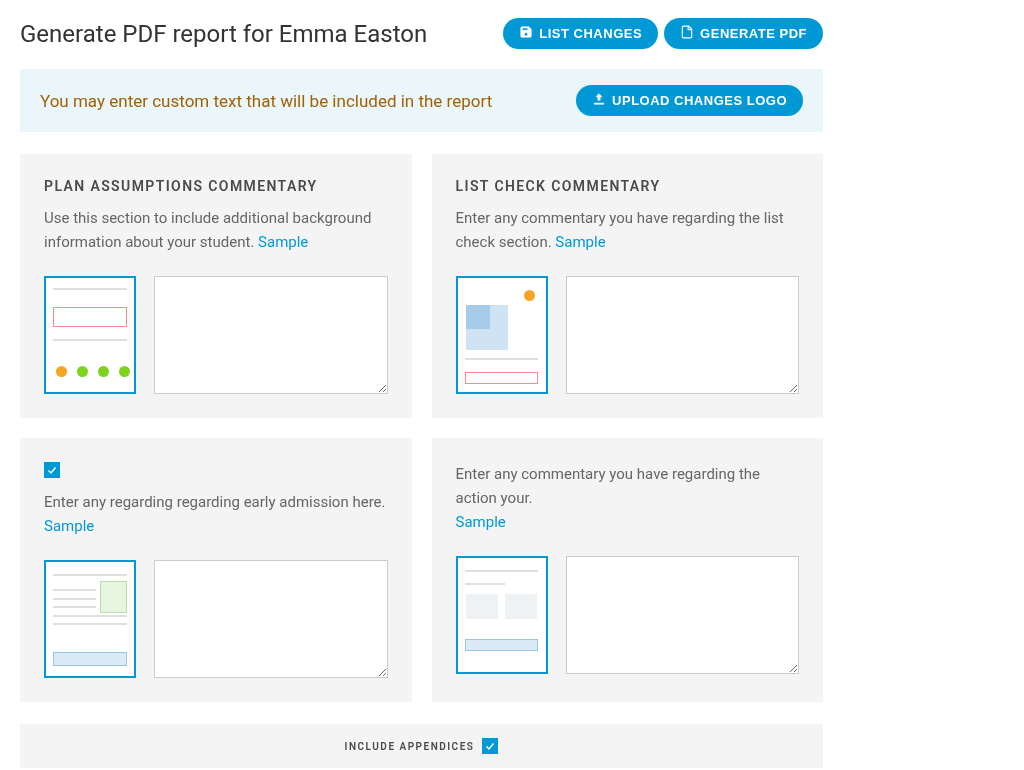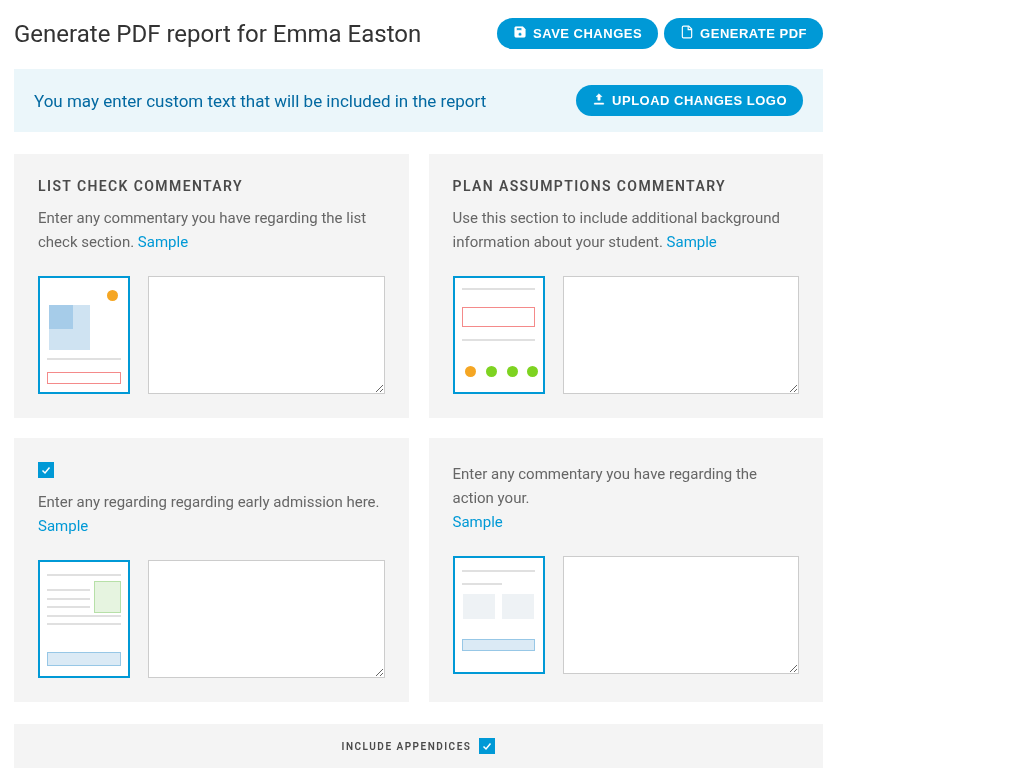--- a/index.html
+++ b/index.html
@@ -4,21 +4,21 @@
 <style>
   * { box-sizing: border-box; margin: 0; padding: 0; }
   body {
     font-family: -apple-system, BlinkMacSystemFont, "Segoe UI", Roboto, "Helvetica Neue", Arial, sans-serif;
     background: #ffffff;
     color: #333;
     font-size: 14px;
   }
   .page {
     width: 841px;
-    padding: 18px 18px 0 14px;
+    padding: 18px 18px 0 20px;
   }
   .header {
     display: flex;
     justify-content: space-between;
     align-items: center;
     margin-bottom: 20px;
   }
   .page-title {
     font-size: 24px;
     font-weight: 400;
@@ -48,21 +48,21 @@
   .btn-primary svg { fill: #fff; stroke: #fff; }
   .info-bar {
     display: flex;
     justify-content: space-between;
     align-items: center;
     background: #ebf6fa;
     padding: 16px 20px;
     margin-bottom: 22px;
   }
   .info-text {
-    color: #0369a1;
+    color: #a16207;
     font-size: 17px;
     font-weight: 400;
     text-align: center;
   }
   .grid {
     display: grid;
     grid-template-columns: 1fr 1fr;
     gap: 20px;
     margin-bottom: 22px;
   }
@@ -170,21 +170,21 @@
 
   <div class="header">
     <h1 class="page-title">Generate PDF report for Emma Easton</h1>
     <div class="header-buttons">
       <button class="btn btn-primary">
         <span>
           <svg width="14" height="14" viewBox="0 0 24 24">
               <path d="M17 3H5a2 2 0 0 0-2 2v14a2 2 0 0 0 2 2h14a2 2 0 0 0 2-2V7l-4-4zM12 19a3 3 0 1 1 0-6 3 3 0 0 1 0 6zM15 9H6V5h9v4z" fill="#fff"></path>
             </svg>
         </span>
-        <span>SAVE CHANGES</span>
+        <span>LIST CHANGES</span>
       </button>
       <button class="btn btn-primary">
         <span>
           <svg width="14" height="14" viewBox="0 0 24 24">
               <path d="M6 2h9l5 5v13a2 2 0 0 1-2 2H6a2 2 0 0 1-2-2V4a2 2 0 0 1 2-2z" fill="none" stroke="#fff" stroke-width="2"></path>
               <path d="M14 2v6h6" fill="none" stroke="#fff" stroke-width="2"></path>
             </svg>
         </span>
         <span>GENERATE PDF</span>
       </button>
@@ -197,59 +197,59 @@
       <span>
         <svg width="14" height="14" viewBox="0 0 24 24">
             <path d="M12 3l5 5h-3v6h-4V8H7l5-5zM4 19h16v2H4z" fill="#fff"></path>
           </svg>
       </span>
       <span>UPLOAD CHANGES LOGO</span>
     </button>
   </div>
 
   <div class="grid">
-
-    <div class="card">
-      <div class="card-title-row">
-        <div class="card-title">LIST CHECK COMMENTARY</div>
-      </div>
-      <p class="card-desc">
-        <span>Enter any commentary you have regarding the list check section. </span><a class="sample-link">Sample</a>
-      </p>
-      <div class="card-body">
-        <div class="thumb">
-          <div class="thumb-inner">
-            <div class="th-dot" style="background:#f5a623; top:8%; right:8%;"></div>
-            <div class="th-box" style="top:22%; left:6%; width:52%; height:42%; background:#cfe3f2;"></div>
-            <div class="th-box" style="top:22%; left:6%; width:30%; height:22%; background:#a6cce9;"></div>
-            <div class="th-line" style="top:72%"></div>
-            <div class="th-red" style="bottom:4%; height:12px;"></div>
-          </div>
-        </div>
-        <textarea class="commentary" style=""></textarea>
-      </div>
-    </div>
 
     <div class="card">
       <div class="card-title-row">
         <div class="card-title">PLAN ASSUMPTIONS COMMENTARY</div>
       </div>
       <p class="card-desc">
         <span>Use this section to include additional background information about your student. </span><a class="sample-link">Sample</a>
       </p>
       <div class="card-body">
         <div class="thumb">
           <div class="thumb-inner">
             <div class="th-line" style="top:6%"></div>
             <div class="th-red" style="top:24%; height:20px;"></div>
             <div class="th-line" style="top:54%"></div>
             <div class="th-dot" style="background:#f5a623; bottom:10%; left:8%;"></div>
             <div class="th-dot" style="background:#7ed321; bottom:10%; left:34%;"></div>
             <div class="th-dot" style="background:#7ed321; bottom:10%; left:60%;"></div>
             <div class="th-dot" style="background:#7ed321; bottom:10%; left:86%;"></div>
+          </div>
+        </div>
+        <textarea class="commentary" style=""></textarea>
+      </div>
+    </div>
+
+    <div class="card">
+      <div class="card-title-row">
+        <div class="card-title">LIST CHECK COMMENTARY</div>
+      </div>
+      <p class="card-desc">
+        <span>Enter any commentary you have regarding the list check section. </span><a class="sample-link">Sample</a>
+      </p>
+      <div class="card-body">
+        <div class="thumb">
+          <div class="thumb-inner">
+            <div class="th-dot" style="background:#f5a623; top:8%; right:8%;"></div>
+            <div class="th-box" style="top:22%; left:6%; width:52%; height:42%; background:#cfe3f2;"></div>
+            <div class="th-box" style="top:22%; left:6%; width:30%; height:22%; background:#a6cce9;"></div>
+            <div class="th-line" style="top:72%"></div>
+            <div class="th-red" style="bottom:4%; height:12px;"></div>
           </div>
         </div>
         <textarea class="commentary" style=""></textarea>
       </div>
     </div>
 
     <div class="card">
       <div class="card-title-row">
         <span class="checkbox">
           <svg viewBox="0 0 24 24">

